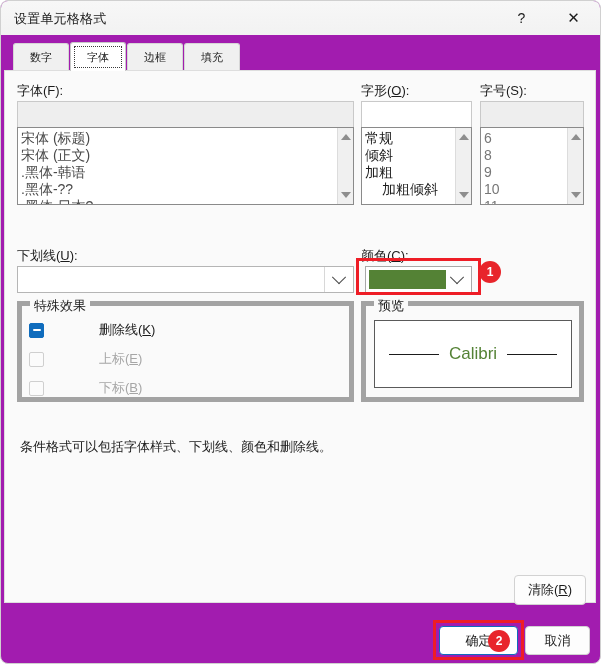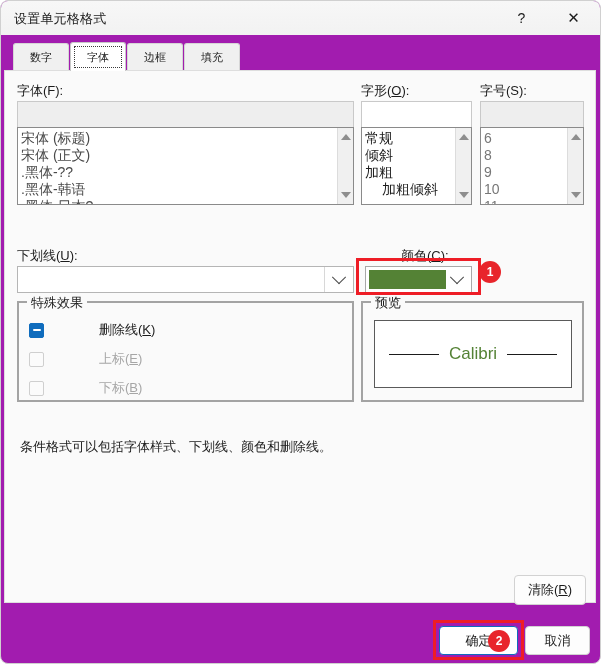--- a/index.html
+++ b/index.html
@@ -220,21 +220,21 @@
     width: 22px;
     background: #ffffff;
     display: flex;
     align-items: center;
     justify-content: center;
   }
 
   
   .groupbox {
     position: absolute;
-    border: 2px solid #a3a3a3;
+    border: 5px solid #a3a3a3;
     box-sizing: border-box;
     background: transparent;
   }
   .group-title {
     position: absolute;
     top: -9px;
     left: 8px;
     background: #fafafa;
     padding: 0 4px;
     font-size: 13px;
@@ -392,22 +392,22 @@
       <span>字形(</span><u>O</u><span>):</span>
     </div>
 
     <div class="field-label" style="left:475px; top:11px;">字号(S):</div>
 
     <div class="combo-edit" style="left:12px; top:30px; width:337px; height:27px;"></div>
     <div class="listbox" style="left:12px; top:56px; width:337px; height:78px;">
       <div class="items">
         <div class="item">宋体 (标题)</div>
         <div class="item">宋体 (正文)</div>
+        <div class="item">.黑体-韩语</div>
         <div class="item">.黑体-??</div>
-        <div class="item">.黑体-韩语</div>
         <div class="item">.黑体-日本?</div>
 
       </div>
       <div class="vscroll">
         <div class="arrow up">
             <span class="tri up"></span>
           </div>
         <div class="arrow down">
             <span class="tri down"></span>
           </div>
@@ -455,21 +455,21 @@
     <div class="field-label" style="left:12px; top:176px;">
       <span>下划线(</span><u>U</u><span>):</span>
     </div>
     <div class="dropdown" style="left:12px; top:195px; width:337px; height:27px;">
       <div class="dd-face"></div>
       <div class="dd-btn">
           <span class="chev"></span>
         </div>
     </div>
 
-    <div class="field-label" style="left:356px; top:176px;margin-left:40px;">
+    <div class="field-label" style="left:356px; top:176px;">
       <span>颜色(</span><u>C</u><span>):</span>
     </div>
     <div class="color-dropdown" style="left:360px; top:195px; width:107px; height:27px;">
       <div class="color-swatch" id="color-swatch" style="background: rgb(84, 130, 53);"></div>
       <div class="dd-btn">
           <span class="chev"></span>
         </div>
     </div>
 
     <div class="groupbox" style="left:12px; top:230px; width:337px; height:101px;">

